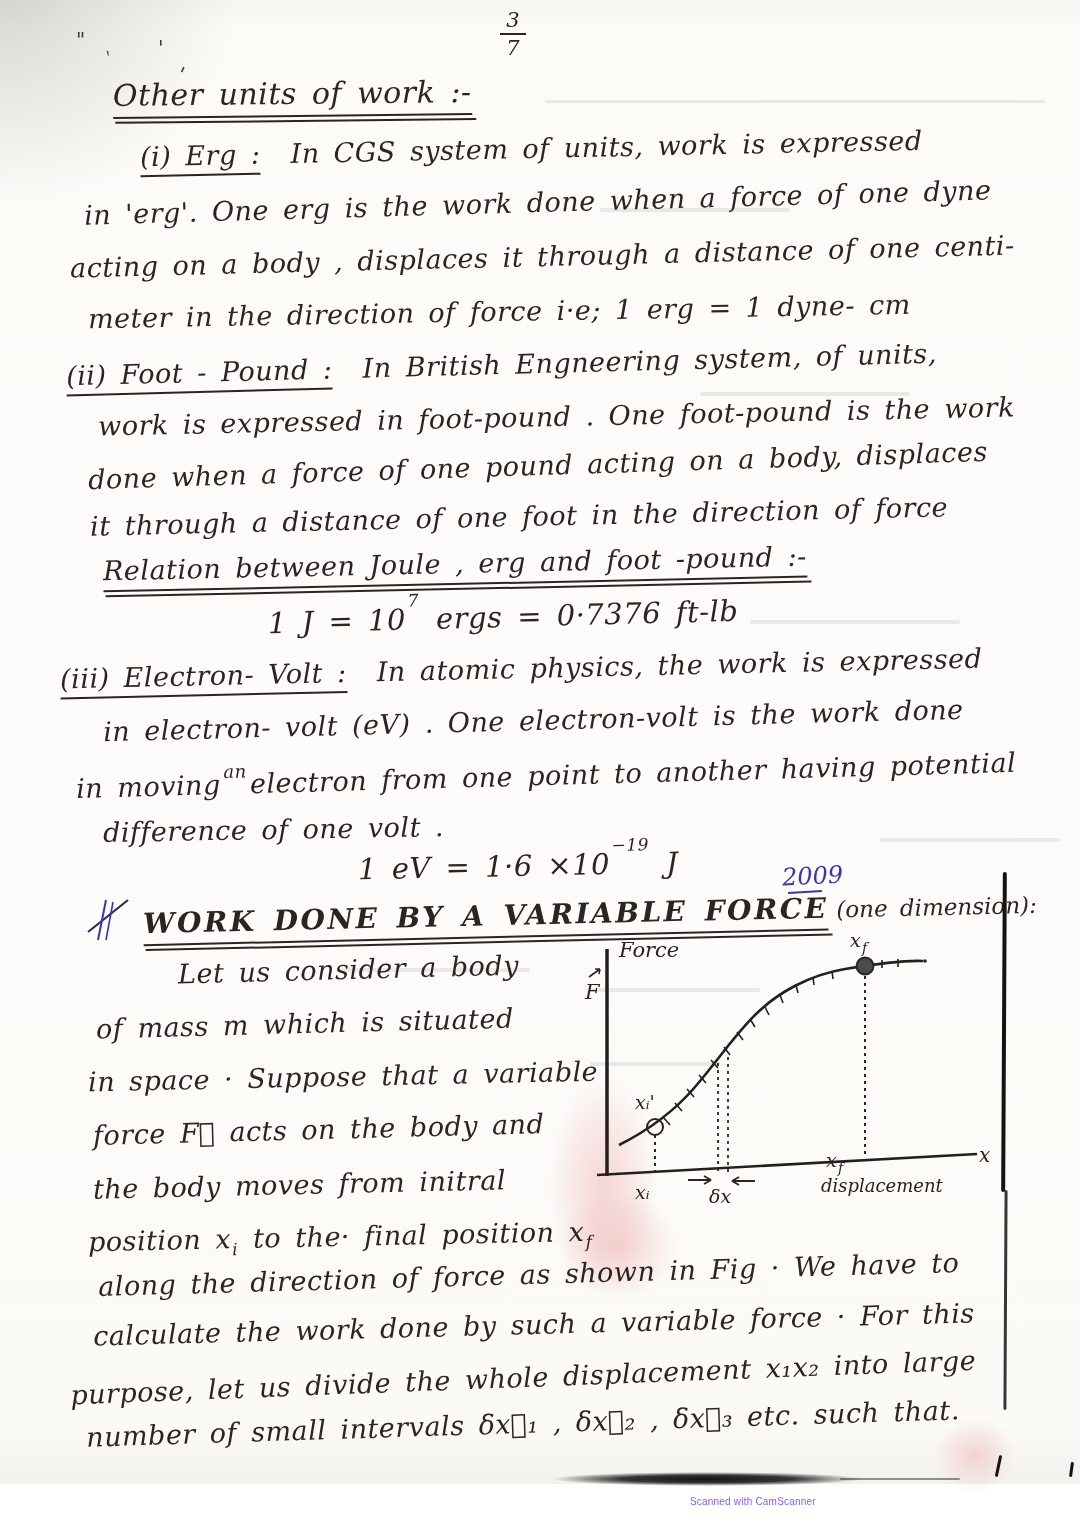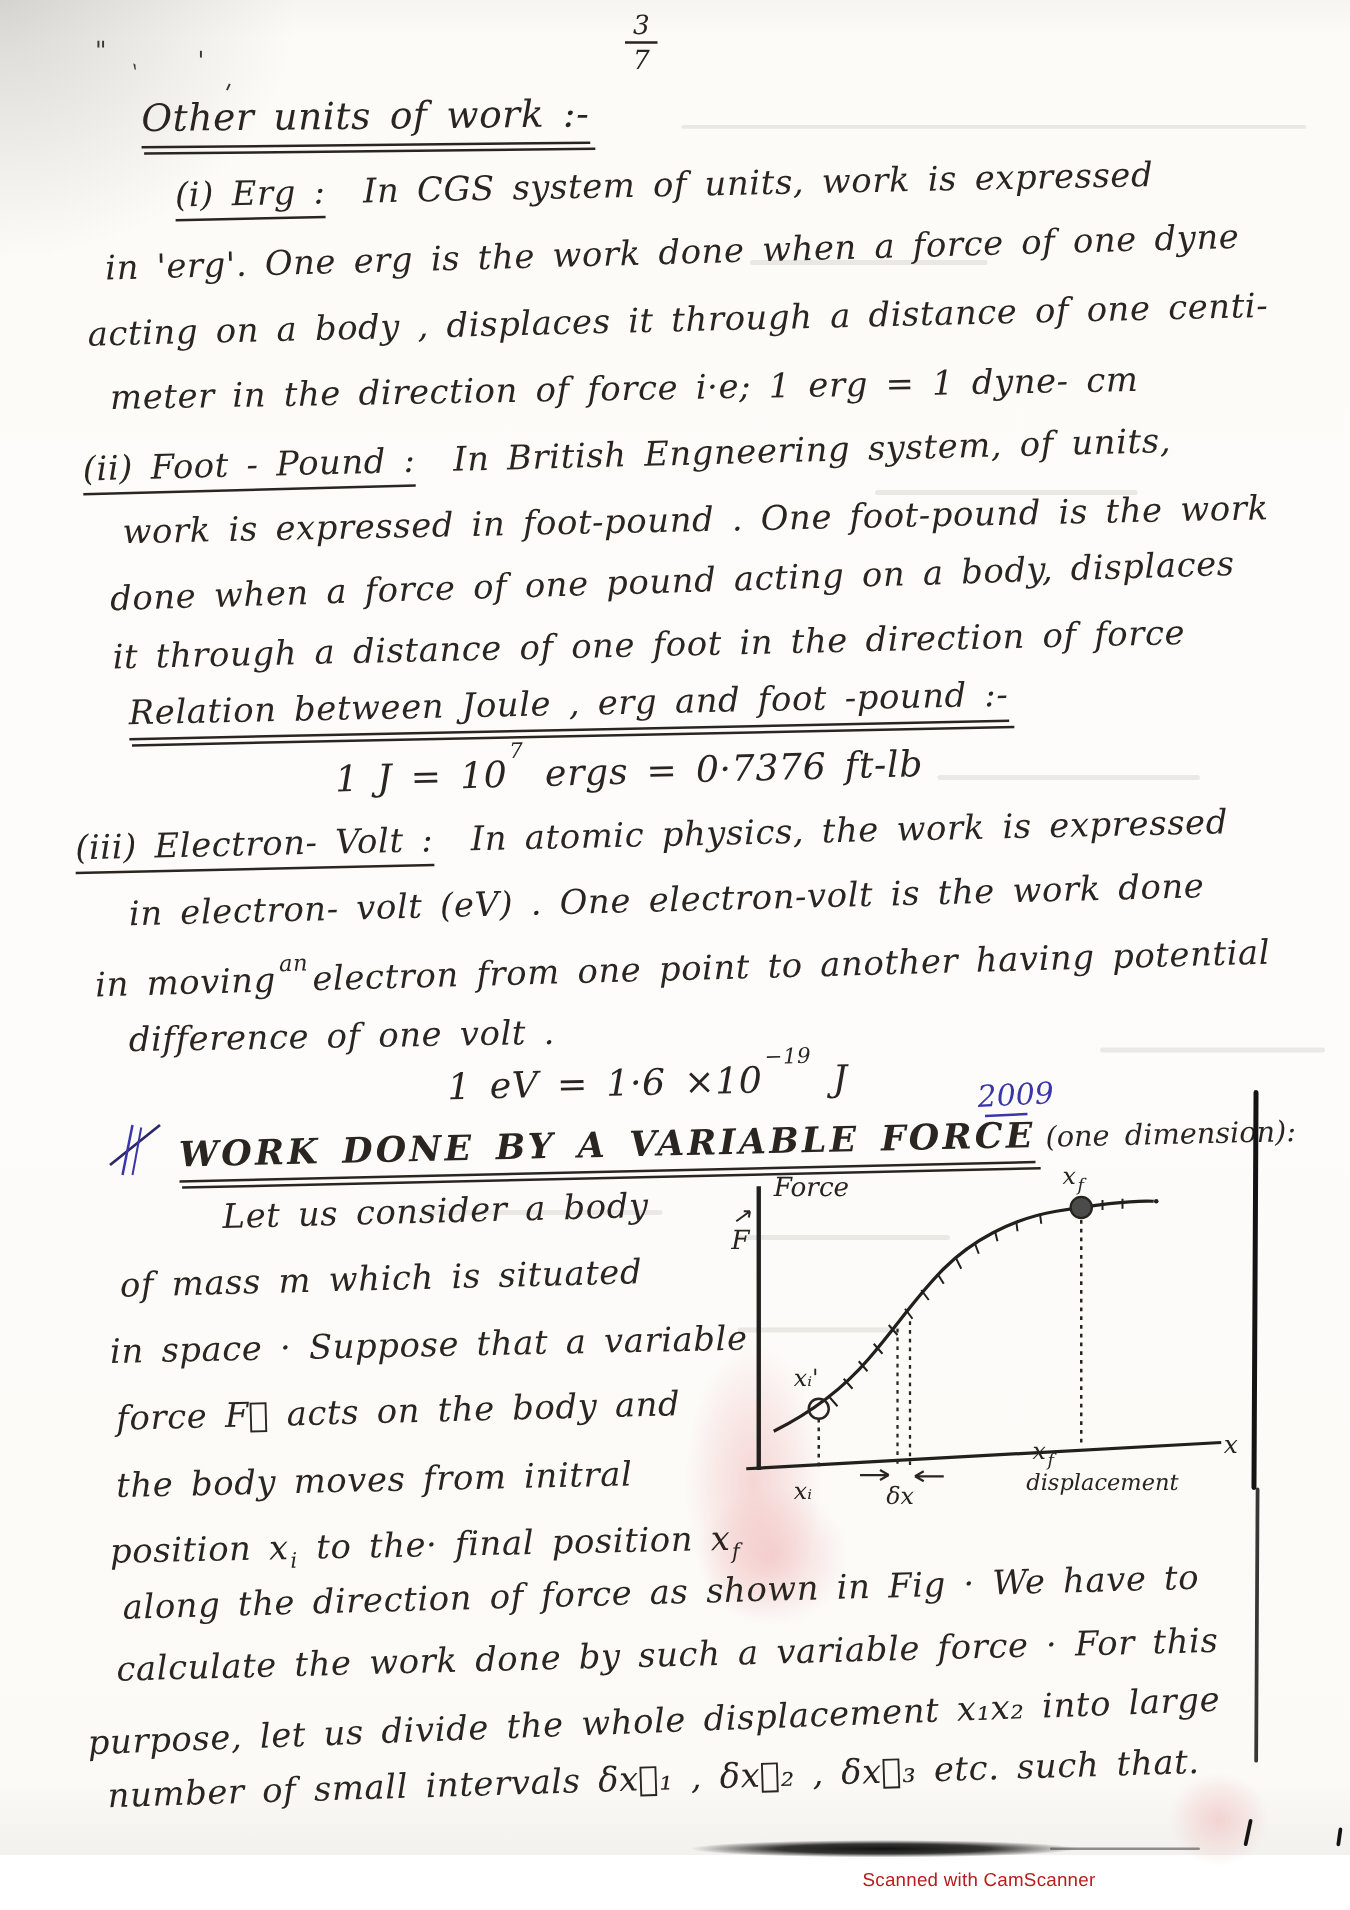--- a/index.html
+++ b/index.html
@@ -26,21 +26,21 @@
   .streak{position:absolute;background:rgba(110,108,104,0.13);border-radius:3px;}
   .pink{position:absolute;border-radius:50%;background:radial-gradient(closest-side,rgba(238,178,178,0.5),rgba(238,178,178,0.22) 60%,transparent);}
   .edge-line{position:absolute;background:#141414;border-radius:2px;}
   .corner-mark{position:absolute;font-family:"DejaVu Serif",serif;color:#3a3733;font-size:20px;}
   .frac{position:absolute;left:496px;top:8px;width:34px;text-align:center;font-size:21px;}
   .frac .bar{height:2px;background:#2a2520;margin:1px 4px;}
   .smudge{position:absolute;left:552px;top:1472px;width:310px;height:14px;border-radius:50%;
     background:radial-gradient(closest-side,#141414,rgba(20,20,20,0.85) 55%,transparent);}
   .smudge-tail{position:absolute;left:840px;top:1478px;width:120px;height:2px;background:rgba(20,20,20,0.45);border-radius:2px;}
   .footer{position:absolute;left:690px;top:1496px;font-family:"Liberation Sans",sans-serif;
-    font-size:15px;color:#b91c1c;letter-spacing:0.2px;}
+    font-size:10px;color:#8b5cf6;letter-spacing:0.2px;}
   .fig{position:absolute;left:583px;top:931px;}
   .fig text{font-family:"DejaVu Serif",serif;font-style:italic;fill:#28231e;}
   .mark-svg{position:absolute;left:86px;top:890px;}
 </style>
 </head>
 <body>
 
 <div class="page">
   <div class="paper"></div>
   <div class="corner-shade"></div>

